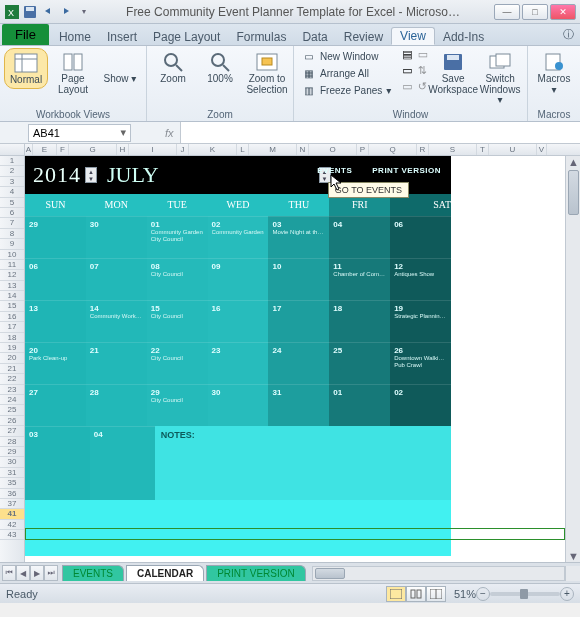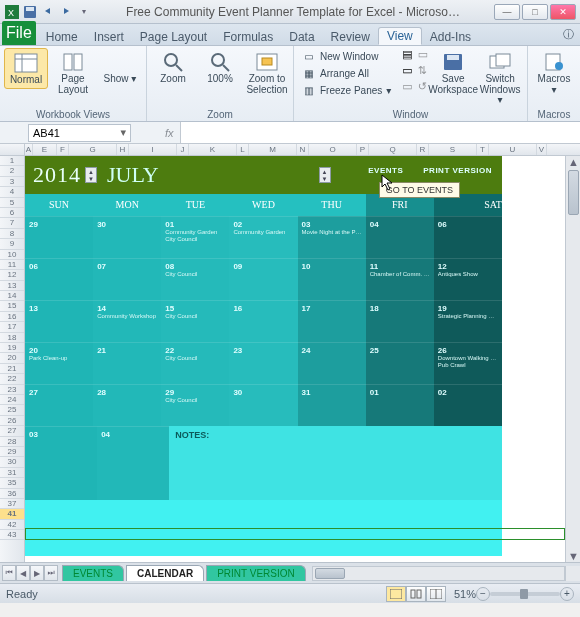--- a/index.html
+++ b/index.html
@@ -9,31 +9,31 @@
   .titlebar { height: 24px; background: linear-gradient(#eef1f5,#dde3ea); display: flex; align-items: center; padding: 0 4px; border-bottom: 1px solid #b5c0cd; }
   .titlebar .qat { display: flex; gap: 2px; align-items: center; }
   .qat-icon { width: 16px; height: 16px; display: inline-flex; align-items:center; justify-content:center; }
   .window-title { flex: 1; text-align: center; color: #555; font-size: 12px; }
   .winbtns { display: flex; gap: 2px; }
   .winbtn { width: 26px; height: 16px; border: 1px solid #9aa7b8; background: linear-gradient(#fefefe,#e3e8ee); border-radius: 2px; display:flex; align-items:center; justify-content:center; font-size:9px; color:#555;}
   .winbtn.close { background: linear-gradient(#f7a,#e56); color:#fff;}
 
   
   .ribbon-tabs { height: 22px; background: linear-gradient(#dde6ef,#d0dbe7); display: flex; align-items: end; padding-left: 2px; border-bottom: 1px solid #b5c0cd; }
-  .file-tab { background: #168f3a; color: #ffffff; padding: 3px 4px; font-size: 16px; border-radius: 2px 2px 0 0; margin-right:2px; }
+  .file-tab { background: #168f3a; color: #000000; padding: 3px 13px; font-size: 13px; border-radius: 2px 2px 0 0; margin-right:2px; }
   .rtab { padding: 1px 8px; color: #4a5a6a; font-size: 12px; cursor:pointer; }
   .rtab.active { background: #f4f7fb; border: 1px solid #b5c0cd; border-bottom: 1px solid #f4f7fb; border-radius: 3px 3px 0 0; color:#2a6397;}
   .help-icon { margin-left:auto; padding:3px 6px; color:#4a5a6a;}
 
   
   .ribbon { height: 76px; background: linear-gradient(#f5f8fc,#e7edf4); border-bottom: 1px solid #b5c0cd; display: flex; }
   .rgroup { border-right: 1px solid #c9d3dd; display:flex; flex-direction:column; padding:2px 4px 0 4px; }
   .rgroup-body { display:flex; gap:3px; flex:1; align-items:flex-start;}
   .rgroup-label { text-align:center; color:#546577; font-size:10px; padding-bottom:1px;}
-  .rbtn-lg { display:flex; flex-direction:column; align-items:center; width:44px; padding:2px 2px; border-radius:3px; cursor:pointer;}
+  .rbtn-lg { display:flex; flex-direction:column; align-items:center; width:44px; padding:2px 2px; border-radius:10px; cursor:pointer;}
   .rbtn-lg.active { background:#fce8a8; border:1px solid #e0b64b;}
   .rbtn-lg .ic { width:28px; height:24px; display:flex; align-items:center; justify-content:center;}
   .rbtn-lg .lbl { font-size:10px; color:#3a4a58; text-align:center; line-height:1.05;}
   .rbtn-stack { display:flex; flex-direction:column; gap:1px; }
   .rbtn-sm { display:flex; align-items:center; gap:4px; padding:1px 4px; font-size:10px; color:#3a4a58; cursor:pointer;}
   .rbtn-sm .ic-sm { width:14px; height:14px; display:flex; align-items:center; justify-content:center;}
 
   
   .fbar { height: 22px; background:#eef2f6; border-bottom:1px solid #c1c9d2; display:flex; align-items:center;}
   .name-box { width:103px; margin: 0 28px 0 28px; border:1px solid #b8c2cd; background:#fff; height:18px; display:flex; align-items:center; padding:0 4px; font-size:11px; }
@@ -45,21 +45,21 @@
   .colhdr { height:12px; background:linear-gradient(#f3f5f8,#e1e6ec); border-bottom:1px solid #c1c9d2; display:flex; font-size:8px; color:#6a7480;}
   .colhdr .sel-all { width:25px; border-right:1px solid #c1c9d2;}
   .colhdr .c { border-right:1px solid #d3d9e0; text-align:center; line-height:12px;}
 
   
   .sheet-wrap { position:relative; height: 406px; display:flex; }
   .rowhdr { width:25px; background:linear-gradient(90deg,#f3f5f8,#e1e6ec); border-right:1px solid #c1c9d2; display:flex; flex-direction:column; font-size:8px; color:#6a7480;}
   .rowhdr .r { border-bottom:1px solid #d3d9e0; text-align:center; line-height:10px; height:10.4px;}
   .rowhdr .r.sel { background:#fde08c; font-weight:bold;}
   .grid { flex:1; position:relative; background:#fff;}
-  .cal { position:absolute; left:0; top:0; width:477px; background:#4d7c0f;}
+  .cal { position:absolute; left:0; top:0; width:426px; background:#000000;}
   .cal-hdr { height:38px; display:flex; align-items:center; padding:0 8px; color:#fff; position:relative;}
   .cal-year { font-family: Georgia, serif; font-size:22px; color:#e8fff9; letter-spacing:1px;}
   .cal-month { font-family: Georgia, serif; font-size:22px; color:#cffff5; margin-left:10px;}
   .spinner { width:12px; height:16px; background:#e9ecef; border:1px solid #8d9aa6; margin-left:4px; display:flex; flex-direction:column;}
   .spinner div{flex:1; display:flex; align-items:center; justify-content:center; font-size:6px; color:#445;}
   .hdr-links { position:absolute; right:10px; top:10px; display:flex; gap:20px; font-size:8px; font-weight:bold; letter-spacing:0.5px;}
   .hdr-links span { color:#dff; }
   .dow-row { height:22px; display:flex;}
   .dow { flex:1; text-align:center; color:#fff; font-family:Georgia,serif; font-size:10px; line-height:22px; background:#25c0c0;}
   .dow.fri { background:#178f8f;}

